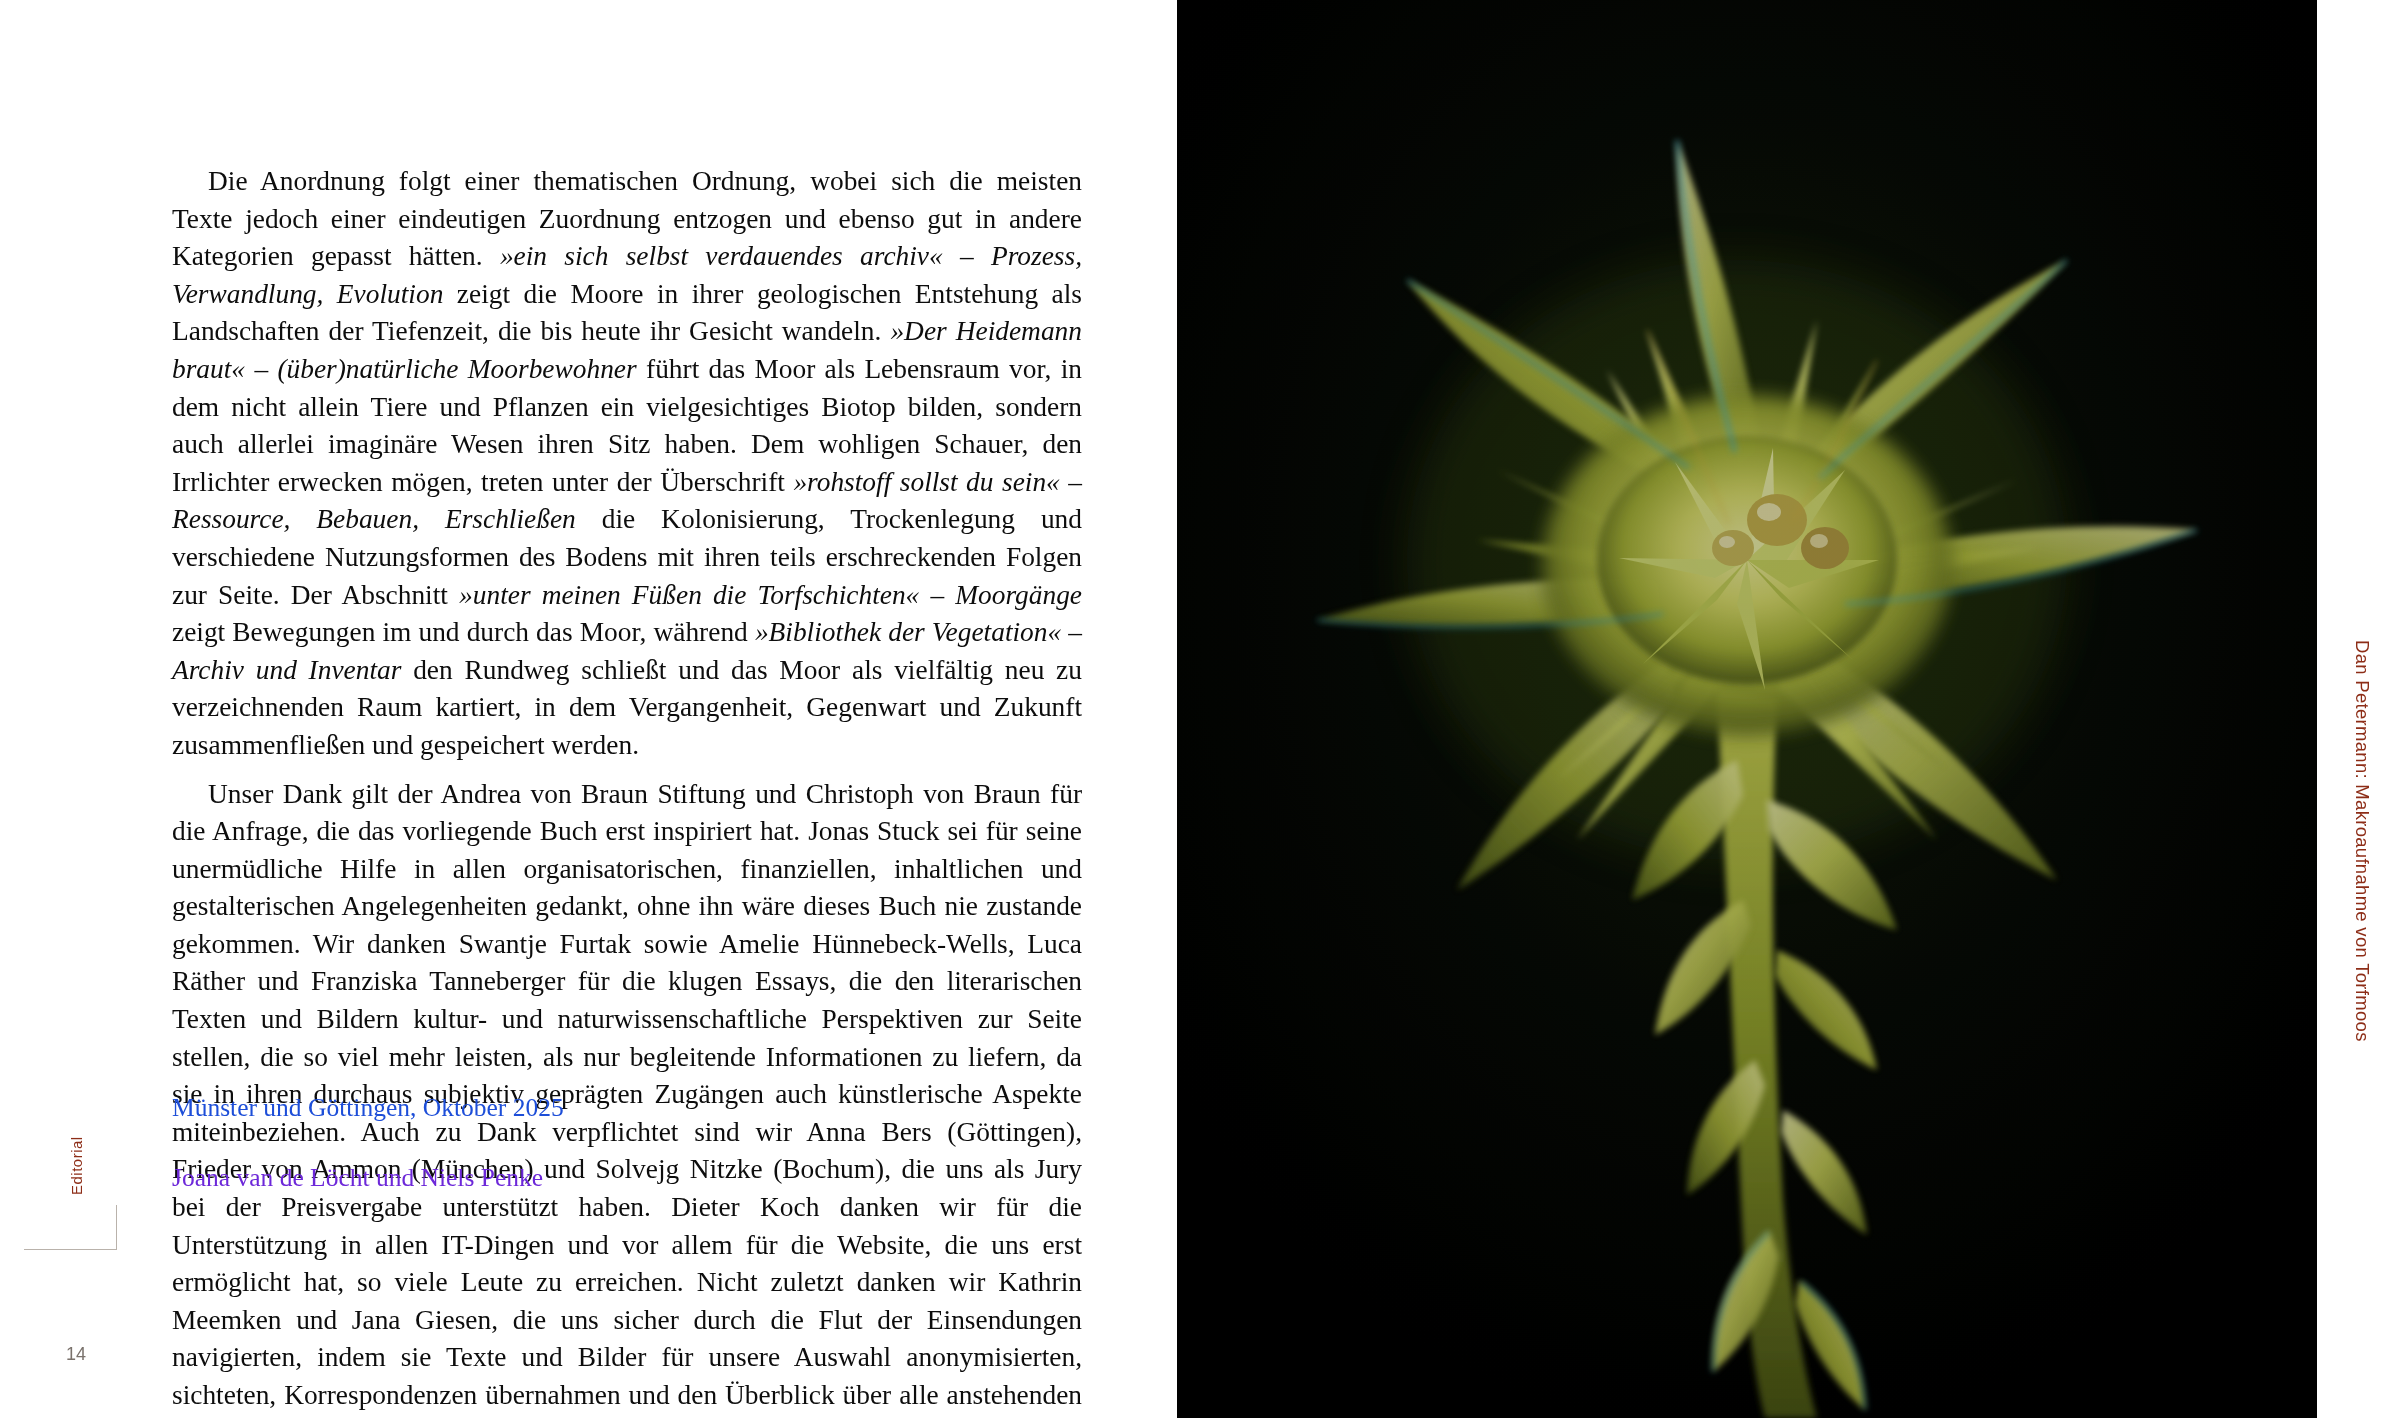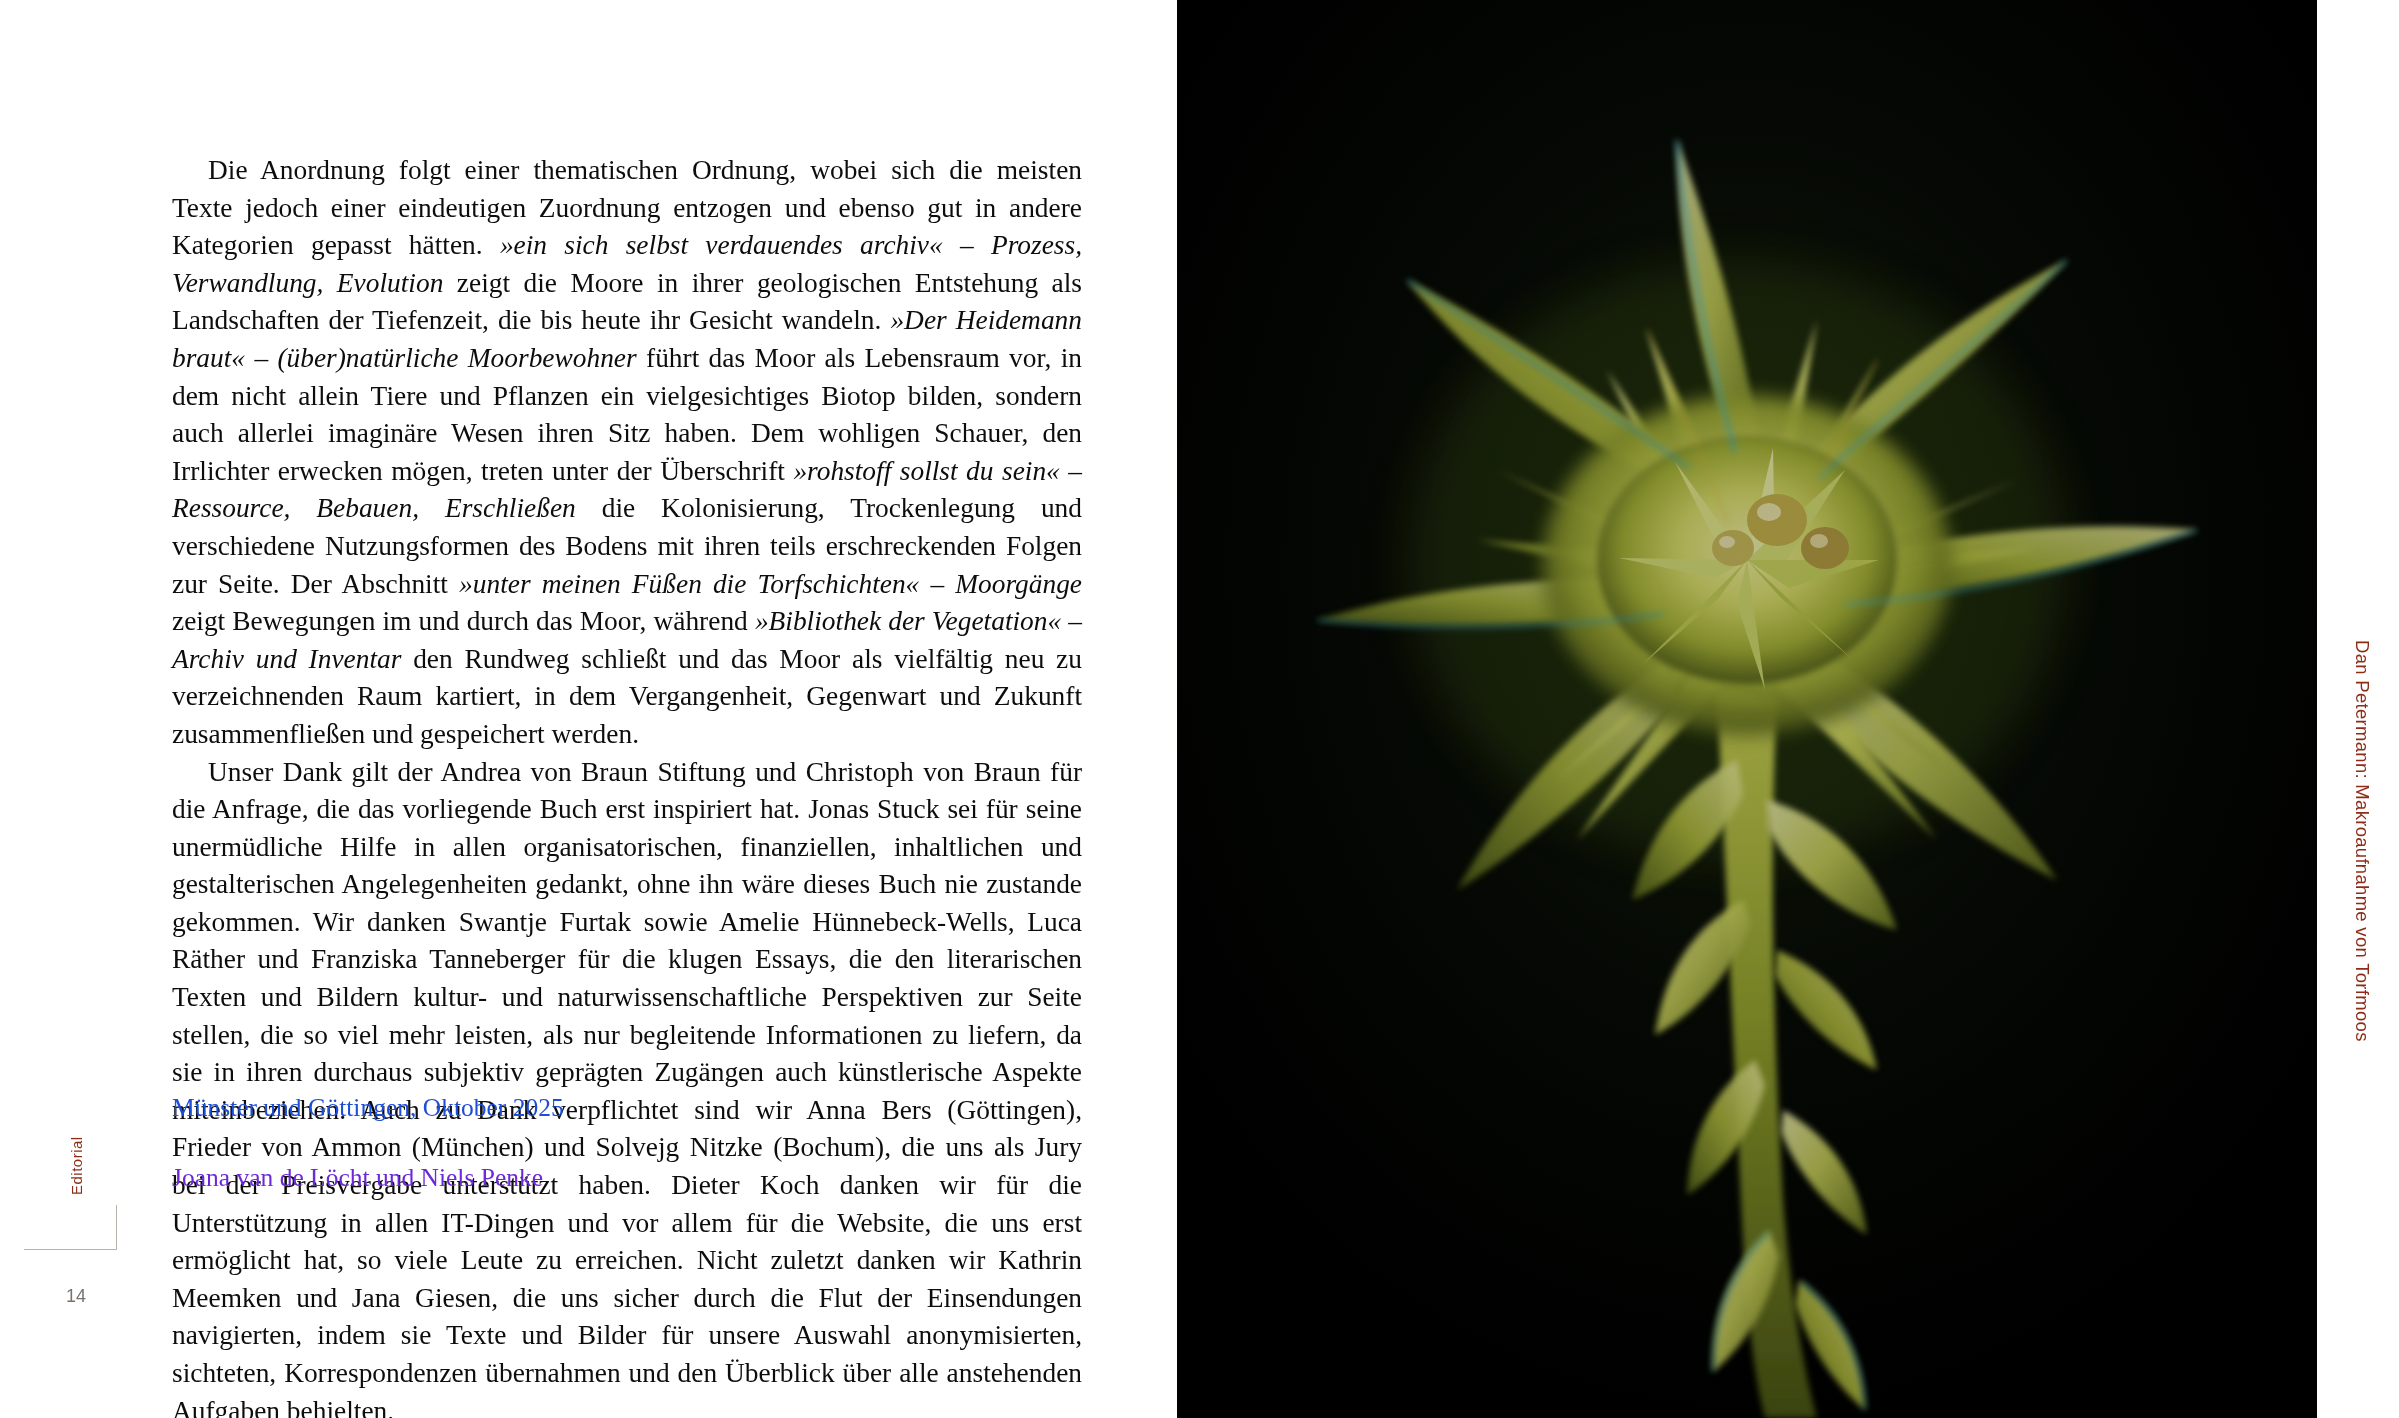--- a/index.html
+++ b/index.html
@@ -58,21 +58,21 @@
     left: 116px;
     top: 1205px;
     width: 1px;
     height: 45px;
     background: #b9b2ab;
   }
 
   .folio {
     position: absolute;
     left: 66px;
-    top: 1286px;
+    top: 1344px;
     font-family: "Liberation Sans", sans-serif;
     font-size: 18px;
     color: #7a726c;
   }
 
   .textblock {
     position: absolute;
     left: 172px;
     top: 152px;
     width: 910px;
@@ -81,20 +81,21 @@
     color: #0d0d0d;
     text-align: justify;
     text-justify: inter-word;
     hyphens: manual;
   }
   .textblock p {
     margin: 0;
   }
   .textblock p.indent {
     text-indent: 36px;
+    margin-top: 11px;
   }
   .textblock i {
     font-style: italic;
   }
 
   .colophon {
     position: absolute;
     left: 172px;
     top: 1090px;
     width: 910px;

